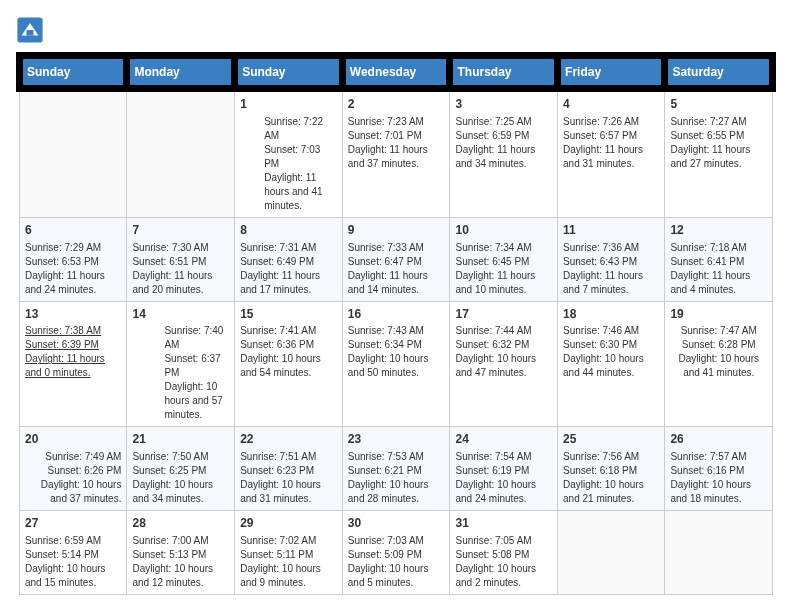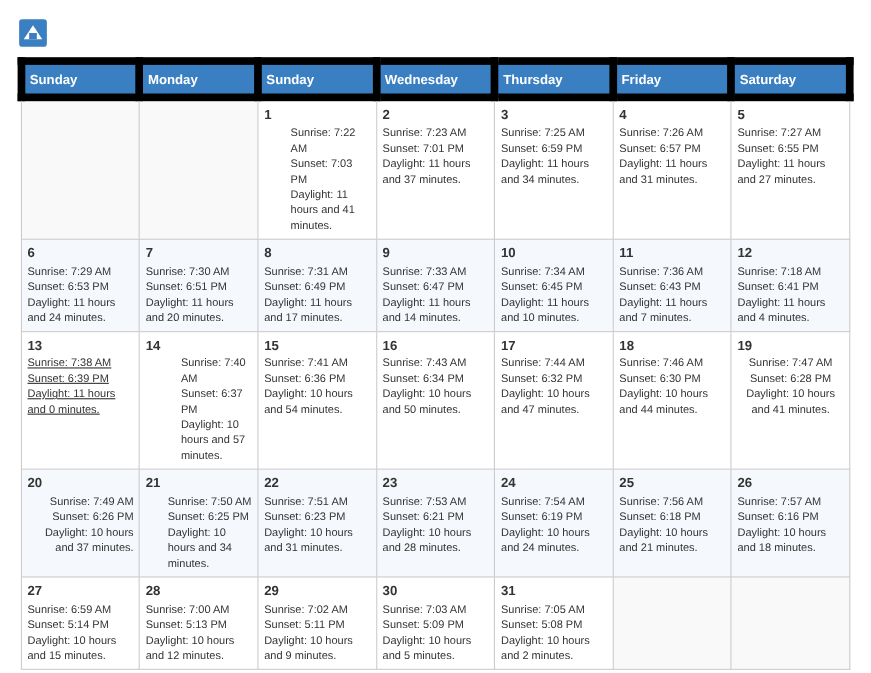--- a/index.html
+++ b/index.html
@@ -248,21 +248,21 @@
       </tr>
       <tr>
         <td>
           <span class="day-num">20</span>
           <div class="day-info" style="white-space: pre-line; text-align: right;">Sunrise: 7:49 AM
 Sunset: 6:26 PM
 Daylight: 10 hours and 37 minutes.</div>
         </td>
         <td>
           <span class="day-num">21</span>
-          <div class="day-info" style="white-space: pre-line; margin-left: 20px;">Sunrise: 7:50 AM
+          <div class="day-info" style="white-space: pre-line;">Sunrise: 7:50 AM
 Sunset: 6:25 PM
 Daylight: 10 hours and 34 minutes.</div>
         </td>
         <td>
           <span class="day-num">22</span>
           <div class="day-info" style="white-space: pre-line;">Sunrise: 7:51 AM
 Sunset: 6:23 PM
 Daylight: 10 hours and 31 minutes.</div>
         </td>
         <td>

